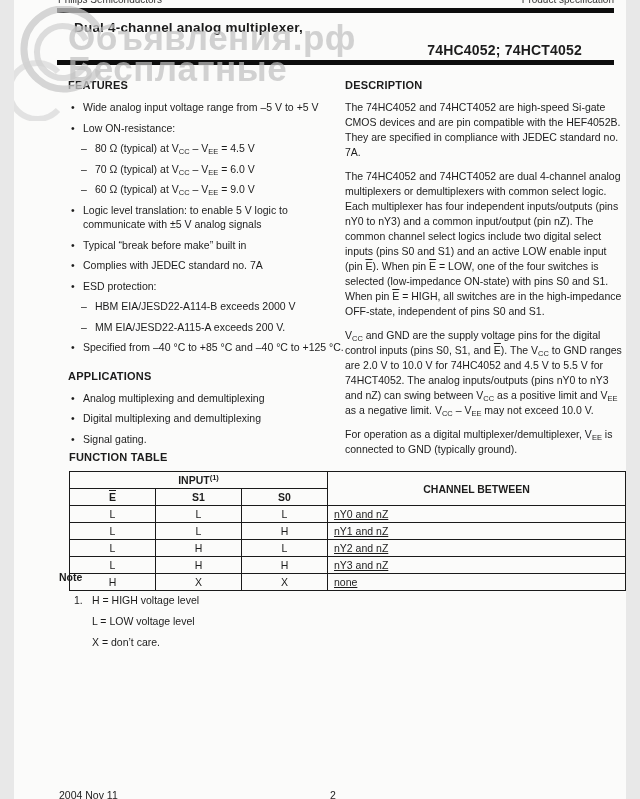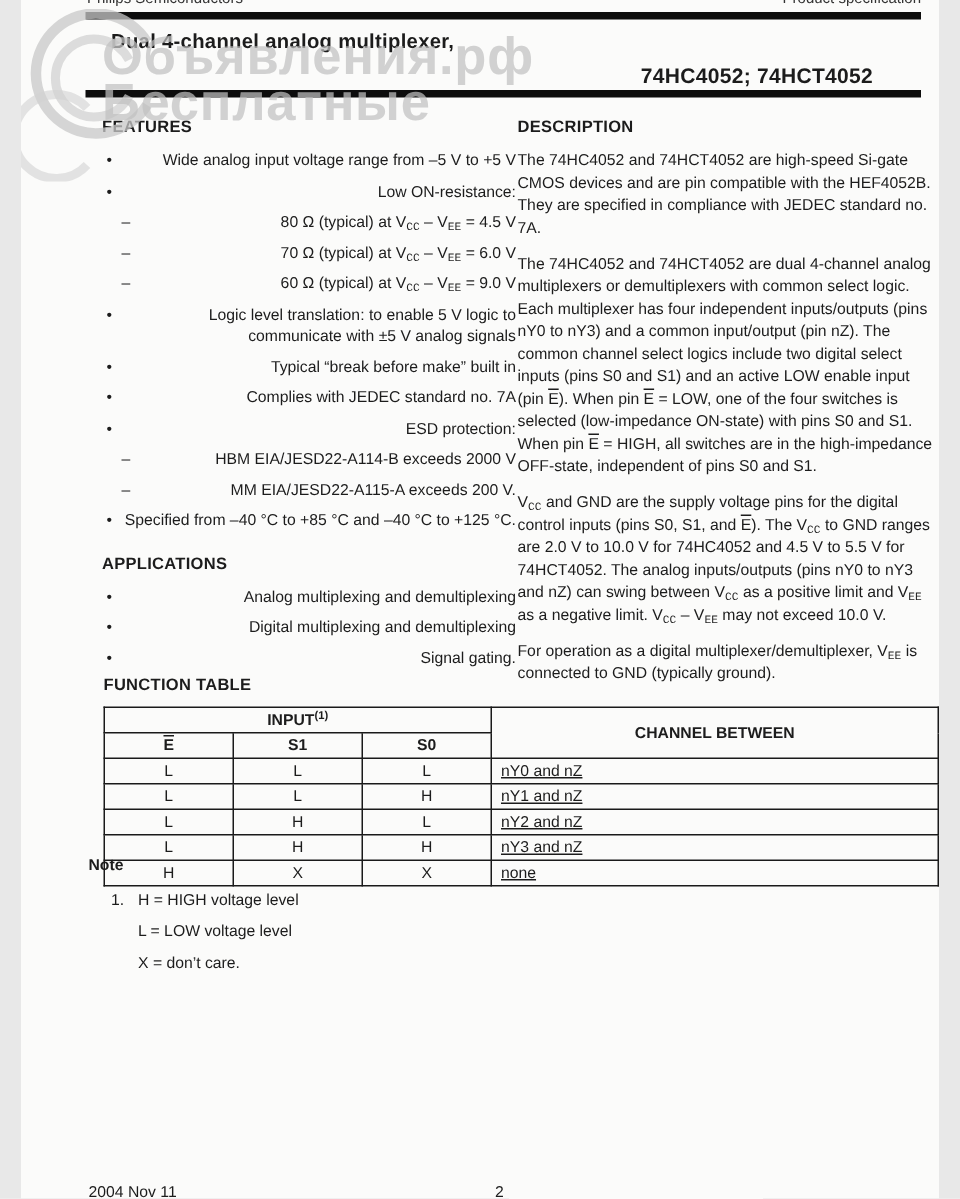--- a/index.html
+++ b/index.html
@@ -24,27 +24,27 @@
   .part-number{
     position:absolute;top:42px;right:44px;
     font-size:14px;font-weight:bold;letter-spacing:.2px;
   }
   .col{position:absolute;top:79px;}
   .col-left{left:54px;width:276px;}
   .col-right{left:331px;width:280px;}
   .sec-heading{font-size:11px;font-weight:bold;margin:0 0 9px 0;letter-spacing:.2px;}
   .applications-heading{margin-top:15px;}
   ul.feat{list-style:none;margin:0;padding:0;font-size:10.5px;line-height:14.5px;}
-  ul.feat li{position:relative;margin-bottom:6px;text-align:right;}
+  ul.feat li{position:relative;margin-bottom:6px;}
   li.bullet{padding-left:15px;}
   li.bullet::before{content:"\2022";position:absolute;left:3px;}
   li.dash{padding-left:27px;margin-bottom:7px;}
   li.dash::before{content:"\2013";position:absolute;left:13px;}
   .desc p{margin:0 0 9px 0;font-size:10.5px;line-height:15px;}
-  sub{font-size:7.5px;vertical-align:-2px;line-height:0;font-family:Liberation Mono, monospace;}
+  sub{font-size:7.5px;vertical-align:-2px;line-height:0;}
   sup{font-size:7.5px;vertical-align:4px;line-height:0;}
   .ov{text-decoration:overline;}
   
   .func{position:absolute;left:55px;top:451px;width:556px;}
   table.ft{border-collapse:collapse;width:556px;margin-top:8px;table-layout:fixed;}
   .ft th,.ft td{border:1px solid #1a1a1a;font-size:10.5px;height:16px;padding:0 6px;}
   .ft th{font-weight:bold;text-align:center;}
   .ft td.c{text-align:center;}
   .ft td.l{text-align:left;text-decoration:underline;}
   

